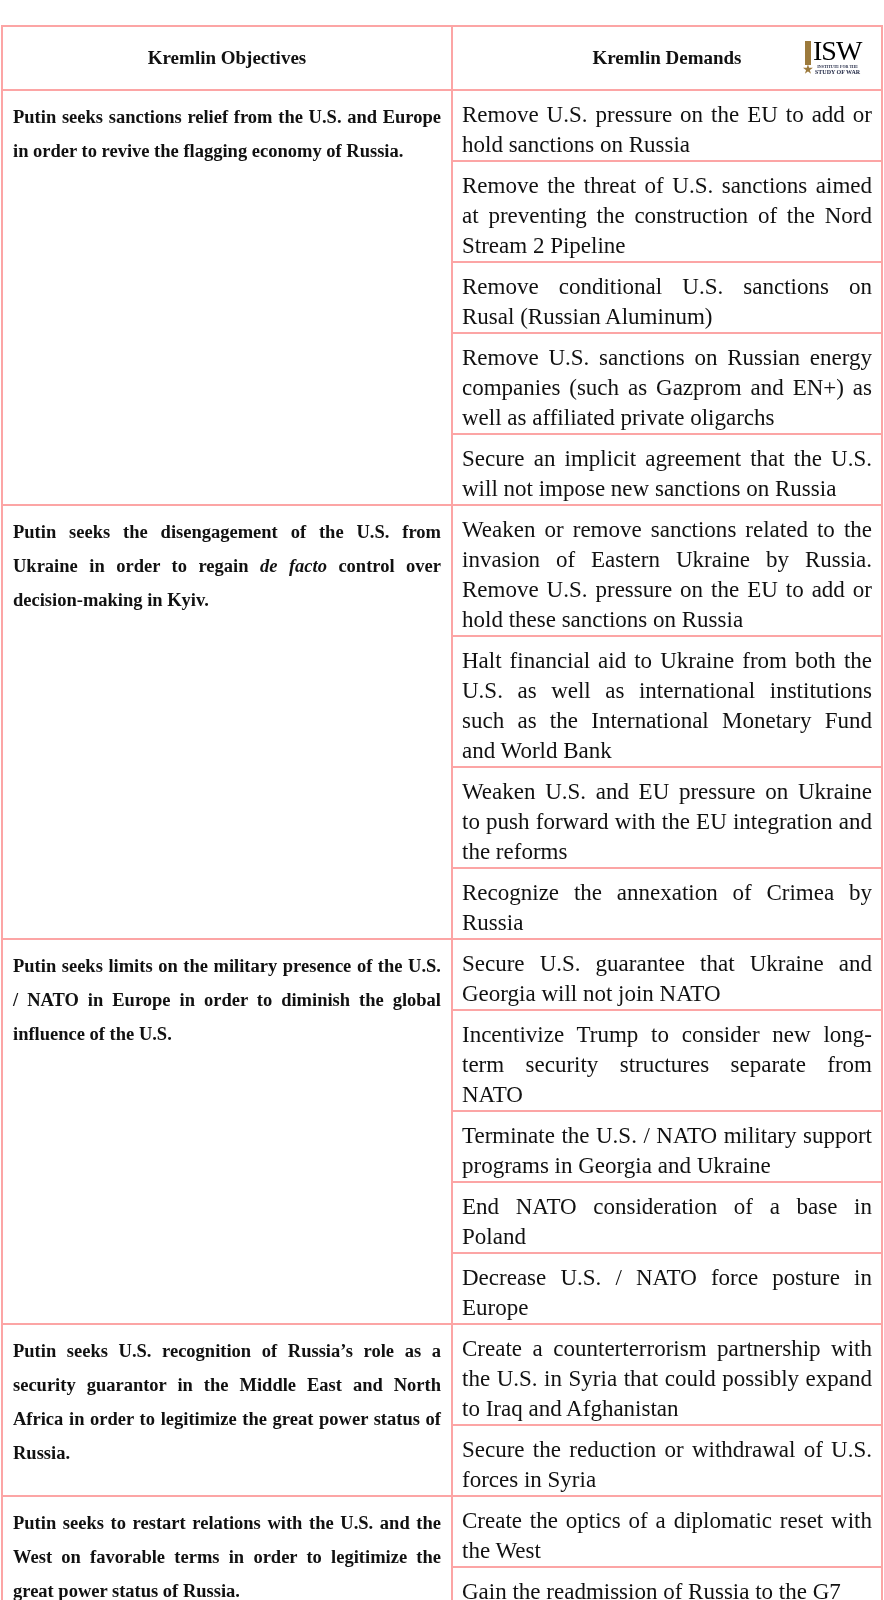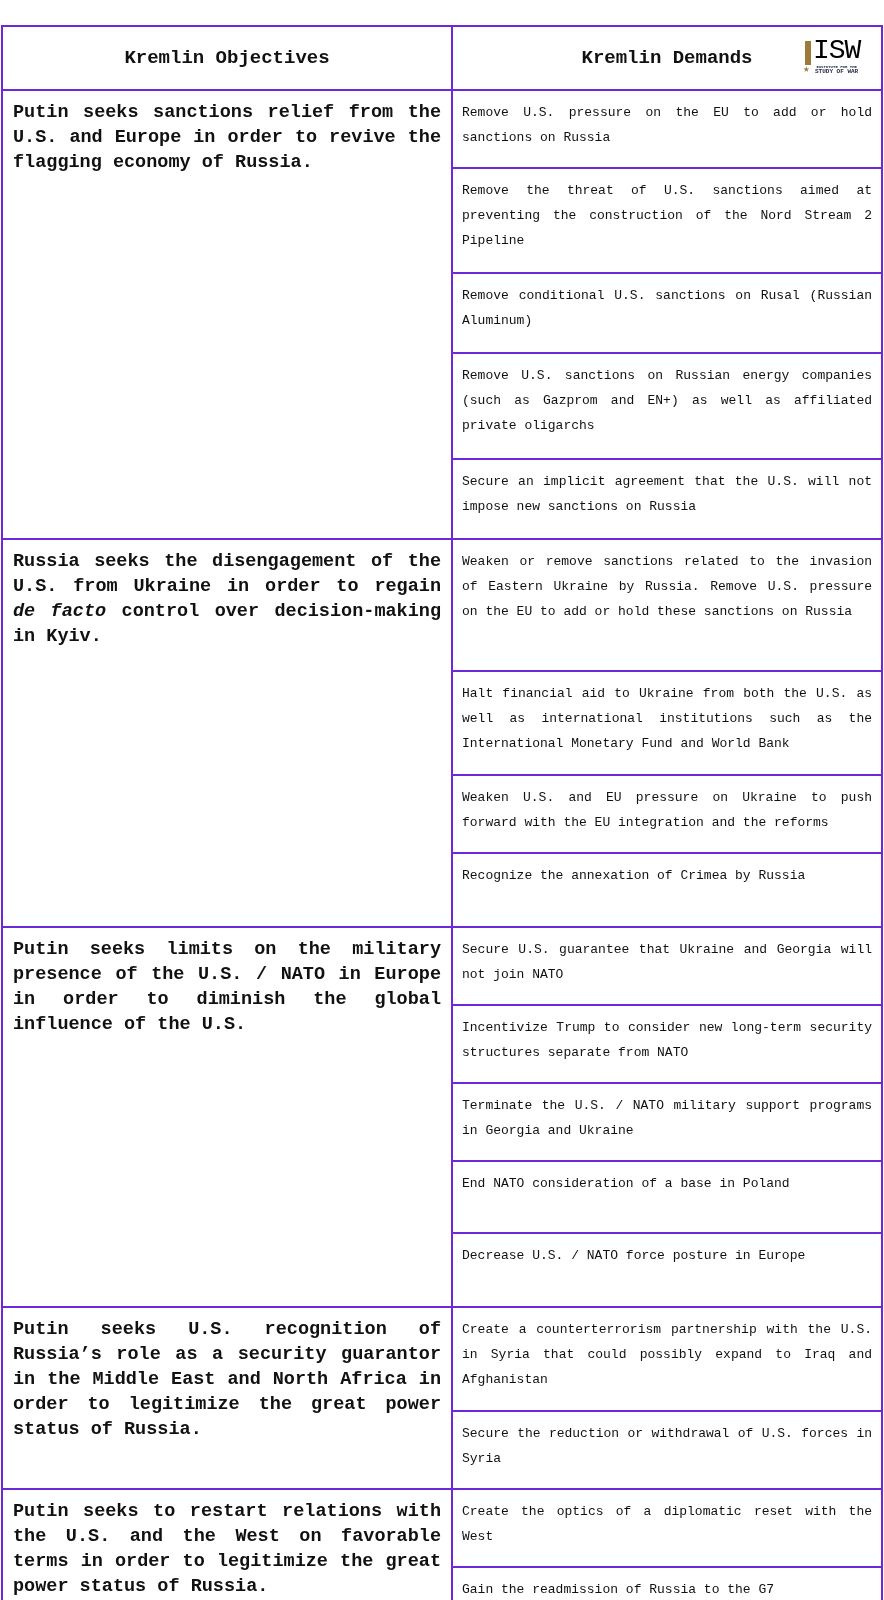--- a/index.html
+++ b/index.html
@@ -5,32 +5,32 @@
   html, body { margin: 0; padding: 0; background: #ffffff; }
   body { width: 884px; height: 1600px; position: relative; overflow: hidden;
          font-family: "Liberation Serif", "DejaVu Serif", serif; color: #111; }
   #tbl {
     position: absolute; left: 1px; top: 25px; width: 880px;
     border-collapse: collapse; table-layout: fixed;
     border: 2px solid #222;
   }
   #tbl col.c1 { width: 450px; }
   #tbl col.c2 { width: 430px; }
-  #tbl th, #tbl td { border: 2px solid #6d28d9; vertical-align: top; font-family: Liberation Mono, monospace; }
+  #tbl th, #tbl td { border: 2px solid #fca5a5; vertical-align: top; }
   #tbl thead th {
     height: 60px; vertical-align: middle; text-align: center;
     font-weight: bold; font-size: 19px; position: relative;
   }
   .obj {
-    font-weight: bold; font-size: 18.5px; line-height: 25px;
+    font-weight: bold; font-size: 18.5px; line-height: 34px;
     text-align: justify; padding: 9px 10px 6px 10px;
   }
   .dem {
-    font-size: 13px; line-height: 25px; text-align: justify;
-    padding: 9px 9px 16px 9px;
+    font-size: 23px; line-height: 30px; text-align: justify;
+    padding: 9px 9px 0 9px;
   }
   .dem.mid { vertical-align: middle; }
   .logo {
     position: absolute; right: 16px; top: 12px; width: 62px; height: 40px;
   }
   .logo .bar { position:absolute; left:2px; top:2px; width:6px; height:24px; background:#9c7a3c; }
   .logo .sw { position:absolute; left:10px; top:-3px; font-size:28px; font-weight:normal; color:#000000; letter-spacing:-1px; line-height:30px;}
   .logo .star { position:absolute; left:0px; top:24px; font-size:11px; color:#9c7a3c; line-height:12px;}
   .logo .sub { position:absolute; left:12px; top:26px; font-size:6px; color:#1c2340; line-height:6px; white-space:nowrap; letter-spacing:0;}
 </style>
@@ -70,21 +70,21 @@
       <tr>
         <td class="dem" style="height: 53px;">Remove conditional U.S. sanctions on Rusal (Russian Aluminum)</td>
       </tr>
       <tr>
         <td class="dem" style="height: 79px;">Remove U.S. sanctions on Russian energy companies (such as Gazprom and EN+) as well as affiliated private oligarchs</td>
       </tr>
       <tr>
         <td class="dem" style="height: 53px;">Secure an implicit agreement that the U.S. will not impose new sanctions on Russia</td>
       </tr>
       <tr>
-        <td class="obj" rowspan="4"><span>Russia seeks the disengagement of the U.S. from Ukraine in order to regain </span><em>de facto</em><span> control over decision-making in Kyiv.</span></td>
+        <td class="obj" rowspan="4"><span>Putin seeks the disengagement of the U.S. from Ukraine in order to regain </span><em>de facto</em><span> control over decision-making in Kyiv.</span></td>
         <td class="dem" style="height: 105px;">Weaken or remove sanctions related to the invasion of Eastern Ukraine by Russia.  Remove U.S. pressure on the EU to add or hold these sanctions on Russia</td>
       </tr>
       <tr>
         <td class="dem" style="height: 77px;">Halt financial aid to Ukraine from both the U.S. as well as international institutions such as the International Monetary Fund and World Bank</td>
       </tr>
       <tr>
         <td class="dem" style="height: 51px;">Weaken U.S. and EU pressure on Ukraine to push forward with the EU integration and the reforms</td>
       </tr>
       <tr>
         <td class="dem mid" style="height: 47px;">Recognize the annexation of Crimea by Russia</td>

